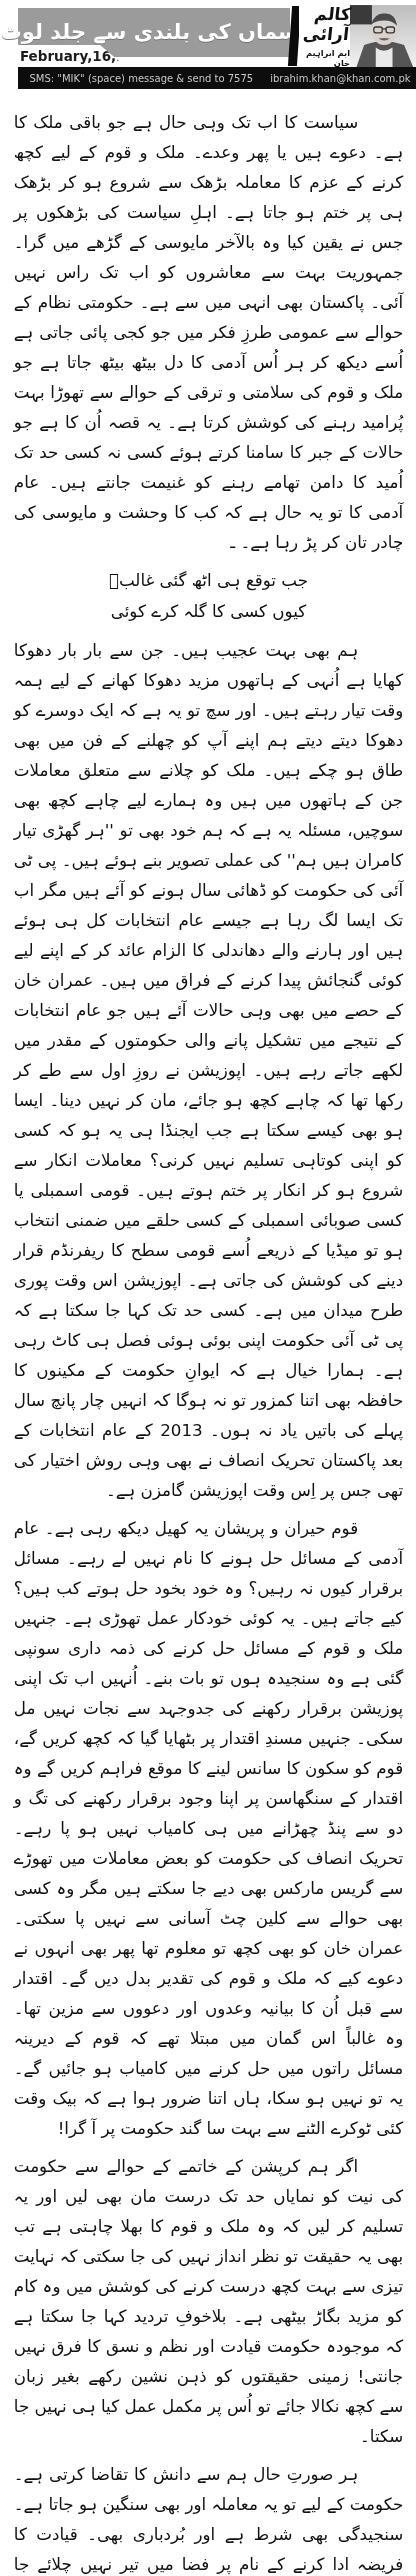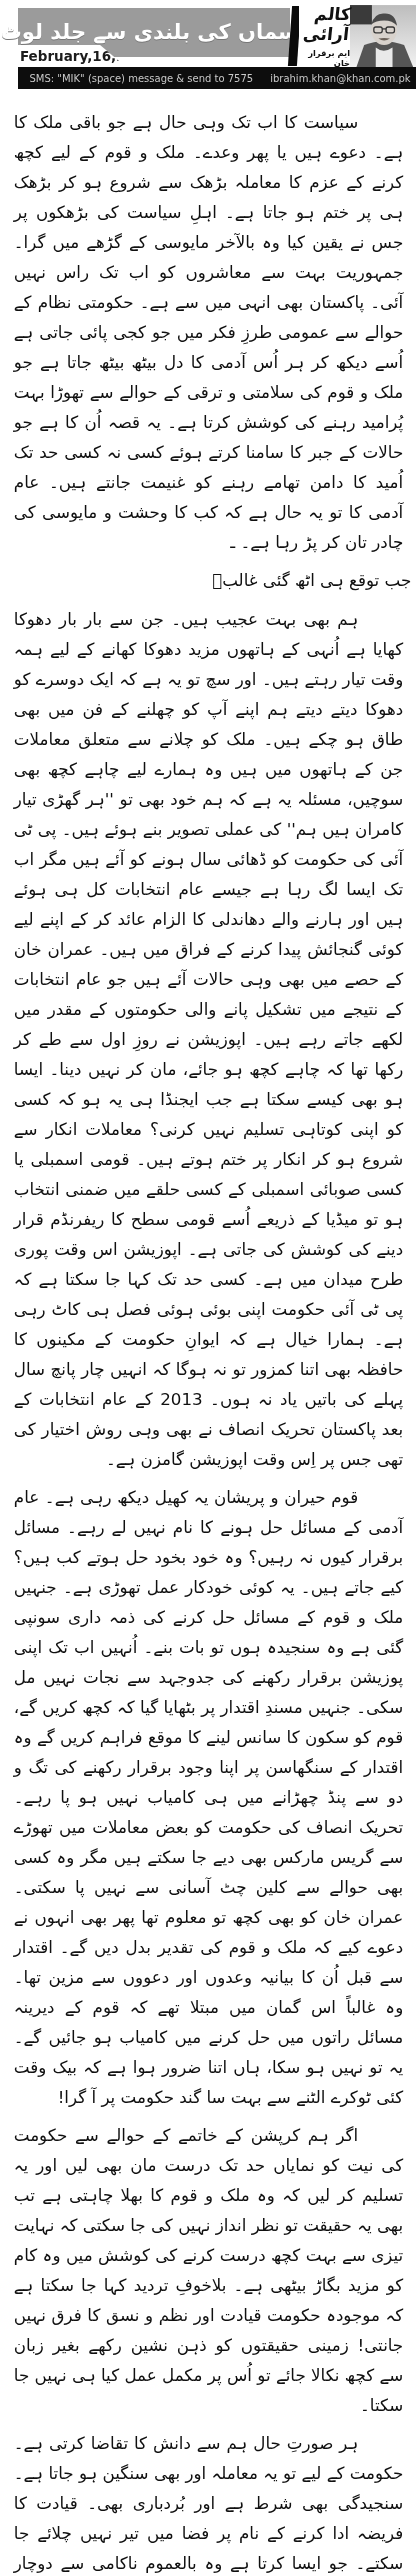--- a/index.html
+++ b/index.html
@@ -42,41 +42,41 @@
     position:absolute;left:18px;right:0;top:67px;height:22.4px;background:#0d0d0d;
     color:#c9c9c9;display:flex;align-items:center;justify-content:space-between;
     padding:0 6.4px 0 11.5px;box-sizing:border-box;font-size:10px;
   }
   
   .article{
     direction:rtl;text-align:justify;color:#101010;
     padding:7.7px 5.8px 0 5.8px;font-size:16.7px;line-height:30px;
   }
   .article p{margin:8px;text-indent:45px;}
-  .verse{text-align:right;margin:1.3px 0;}
+  .verse{text-align:center;margin:1.3px 0;}
   .verse .vline{line-height:31px;}
 </style>
 </head>
 <body>
 
 <div class="page">
 
   <div class="header">
     <div class="banner">
       <div class="banner-title">تم آسماں کی بلندی سے جلد لوٹ آنا</div>
     </div>
     <div class="banner-edge"></div>
     <div class="date-box">
       <span class="date-text">February,16,2021</span>
     </div>
     <div class="author-card">
       <div class="author-meta">
         <div class="column-label">کالم آرائی</div>
         <div class="author-rule"></div>
-        <div class="author-name">ایم برقرار خان</div>
+        <div class="author-name">ایم ابراہیم خان</div>
       </div>
       <svg class="photo" viewBox="0 0 104 96" xmlns="http://www.w3.org/2000/svg" aria-hidden="true">
         <defs>
           <linearGradient id="bg" x1="0" y1="0" x2="0" y2="1">
             <stop offset="0" stop-color="#bdbdbd"></stop>
               <stop offset="1" stop-color="#f2f2f2"></stop>
           </linearGradient>
         </defs>
         <rect width="104" height="96" fill="url(#bg)"></rect>
         <rect x="0" y="0" width="34" height="30" fill="#3a3a3a"></rect>
@@ -93,20 +93,21 @@
     <div class="smsbar">
       <span>SMS: "MIK" (space) message &amp; send to 7575</span>
       <span>ibrahim.khan@khan.com.pk</span>
     </div>
   </div>
 
   <div class="article">
     <p>سیاست کا اب تک وہی حال ہے جو باقی ملک کا ہے۔ دعوے ہیں یا پھر وعدے۔ ملک و قوم کے لیے کچھ کرنے کے عزم کا معاملہ بڑھک سے شروع ہو کر بڑھک ہی پر ختم ہو جاتا ہے۔ اہلِ سیاست کی بڑھکوں پر جس نے یقین کیا وہ بالآخر مایوسی کے گڑھے میں گرا۔ جمہوریت بہت سے معاشروں کو اب تک راس نہیں آئی۔ پاکستان بھی انہی میں سے ہے۔ حکومتی نظام کے حوالے سے عمومی طرزِ فکر میں جو کجی پائی جاتی ہے اُسے دیکھ کر ہر اُس آدمی کا دل بیٹھ بیٹھ جاتا ہے جو ملک و قوم کی سلامتی و ترقی کے حوالے سے تھوڑا بہت پُرامید رہنے کی کوشش کرتا ہے۔ یہ قصہ اُن کا ہے جو حالات کے جبر کا سامنا کرتے ہوئے کسی نہ کسی حد تک اُمید کا دامن تھامے رہنے کو غنیمت جانتے ہیں۔ عام آدمی کا تو یہ حال ہے کہ کب کا وحشت و مایوسی کی چادر تان کر پڑ رہا ہے۔ ـ</p>
     <div class="verse">
       <div class="vline">جب توقع ہی اٹھ گئی غالبؔ</div>
+      <div class="vline">کیوں کسی کا گلہ کرے کوئی</div>
     </div>
     <p>ہم بھی بہت عجیب ہیں۔ جن سے بار بار دھوکا کھایا ہے اُنہی کے ہاتھوں مزید دھوکا کھانے کے لیے ہمہ وقت تیار رہتے ہیں۔ اور سچ تو یہ ہے کہ ایک دوسرے کو دھوکا دیتے دیتے ہم اپنے آپ کو چھلنے کے فن میں بھی طاق ہو چکے ہیں۔ ملک کو چلانے سے متعلق معاملات جن کے ہاتھوں میں ہیں وہ ہمارے لیے چاہے کچھ بھی سوچیں، مسئلہ یہ ہے کہ ہم خود بھی تو ''ہر گھڑی تیار کامران ہیں ہم'' کی عملی تصویر بنے ہوئے ہیں۔ پی ٹی آئی کی حکومت کو ڈھائی سال ہونے کو آئے ہیں مگر اب تک ایسا لگ رہا ہے جیسے عام انتخابات کل ہی ہوئے ہیں اور ہارنے والے دھاندلی کا الزام عائد کر کے اپنے لیے کوئی گنجائش پیدا کرنے کے فراق میں ہیں۔ عمران خان کے حصے میں بھی وہی حالات آئے ہیں جو عام انتخابات کے نتیجے میں تشکیل پانے والی حکومتوں کے مقدر میں لکھے جاتے رہے ہیں۔ اپوزیشن نے روزِ اول سے طے کر رکھا تھا کہ چاہے کچھ ہو جائے، مان کر نہیں دینا۔ ایسا ہو بھی کیسے سکتا ہے جب ایجنڈا ہی یہ ہو کہ کسی کو اپنی کوتاہی تسلیم نہیں کرنی؟ معاملات انکار سے شروع ہو کر انکار پر ختم ہوتے ہیں۔ قومی اسمبلی یا کسی صوبائی اسمبلی کے کسی حلقے میں ضمنی انتخاب ہو تو میڈیا کے ذریعے اُسے قومی سطح کا ریفرنڈم قرار دینے کی کوشش کی جاتی ہے۔ اپوزیشن اس وقت پوری طرح میدان میں ہے۔ کسی حد تک کہا جا سکتا ہے کہ پی ٹی آئی حکومت اپنی بوئی ہوئی فصل ہی کاٹ رہی ہے۔ ہمارا خیال ہے کہ ایوانِ حکومت کے مکینوں کا حافظہ بھی اتنا کمزور تو نہ ہوگا کہ انہیں چار پانچ سال پہلے کی باتیں یاد نہ ہوں۔ 2013 کے عام انتخابات کے بعد پاکستان تحریک انصاف نے بھی وہی روش اختیار کی تھی جس پر اِس وقت اپوزیشن گامزن ہے۔</p>
     <p>قوم حیران و پریشان یہ کھیل دیکھ رہی ہے۔ عام آدمی کے مسائل حل ہونے کا نام نہیں لے رہے۔ مسائل برقرار کیوں نہ رہیں؟ وہ خود بخود حل ہوتے کب ہیں؟ کیے جاتے ہیں۔ یہ کوئی خودکار عمل تھوڑی ہے۔ جنہیں ملک و قوم کے مسائل حل کرنے کی ذمہ داری سونپی گئی ہے وہ سنجیدہ ہوں تو بات بنے۔ اُنہیں اب تک اپنی پوزیشن برقرار رکھنے کی جدوجہد سے نجات نہیں مل سکی۔ جنہیں مسندِ اقتدار پر بٹھایا گیا کہ کچھ کریں گے، قوم کو سکون کا سانس لینے کا موقع فراہم کریں گے وہ اقتدار کے سنگھاسن پر اپنا وجود برقرار رکھنے کی تگ و دو سے پنڈ چھڑانے میں ہی کامیاب نہیں ہو پا رہے۔ تحریک انصاف کی حکومت کو بعض معاملات میں تھوڑے سے گریس مارکس بھی دیے جا سکتے ہیں مگر وہ کسی بھی حوالے سے کلین چٹ آسانی سے نہیں پا سکتی۔ عمران خان کو بھی کچھ تو معلوم تھا پھر بھی انہوں نے دعوے کیے کہ ملک و قوم کی تقدیر بدل دیں گے۔ اقتدار سے قبل اُن کا بیانیہ وعدوں اور دعووں سے مزین تھا۔ وہ غالباً اس گمان میں مبتلا تھے کہ قوم کے دیرینہ مسائل راتوں میں حل کرنے میں کامیاب ہو جائیں گے۔ یہ تو نہیں ہو سکا، ہاں اتنا ضرور ہوا ہے کہ بیک وقت کئی ٹوکرے الٹنے سے بہت سا گند حکومت پر آ گرا!</p>
     <p>اگر ہم کرپشن کے خاتمے کے حوالے سے حکومت کی نیت کو نمایاں حد تک درست مان بھی لیں اور یہ تسلیم کر لیں کہ وہ ملک و قوم کا بھلا چاہتی ہے تب بھی یہ حقیقت تو نظر انداز نہیں کی جا سکتی کہ نہایت تیزی سے بہت کچھ درست کرنے کی کوشش میں وہ کام کو مزید بگاڑ بیٹھی ہے۔ بلاخوفِ تردید کہا جا سکتا ہے کہ موجودہ حکومت قیادت اور نظم و نسق کا فرق نہیں جانتی! زمینی حقیقتوں کو ذہن نشین رکھے بغیر زبان سے کچھ نکالا جائے تو اُس پر مکمل عمل کیا ہی نہیں جا سکتا۔</p>
     <p>ہر صورتِ حال ہم سے دانش کا تقاضا کرتی ہے۔ حکومت کے لیے تو یہ معاملہ اور بھی سنگین ہو جاتا ہے۔ سنجیدگی بھی شرط ہے اور بُردباری بھی۔ قیادت کا فریضہ ادا کرنے کے نام پر فضا میں تیر نہیں چلائے جا سکتے۔ جو ایسا کرتا ہے وہ بالعموم ناکامی سے دوچار ہوتا ہے۔ موجودہ معاملے میں بھی ایسا ہی ہو رہا ہے۔ پی ٹی آئی حکومت کو اقتدار کے ایوان میں اپنی باقی میعاد کے دوران جو کچھ کرنا ہے اُس کے لیے زمینی حقیقتوں کو ذہن نشین رکھنا لازم ہے۔ جو کچھ سامنے ہے اُسے نظر انداز کر کے اپنی مرضی یا خواہش کے مطابق فیصلے کرنے سے کوئی ایک مسئلہ بھی ڈھنگ سے حل نہیں کیا جا سکے گا۔ اہلِ وطن منتظر ہیں۔ حزبِ اقتدار کے لوگ ہوں یا حزبِ اختلاف کے، دونوں ہی فضا میں تیر چلا رہے ہیں اور زمین سے بہت بلند ہو کر وہ باتیں کر رہے ہیں جن کا اہلِ زمین سے کوئی تعلق نہیں۔ فریقین وہ تمام مسائل حل کرنے میں مصروف ہیں جن کے حل کا عوام سے کوئی بنیادی تعلق نہیں۔ عوام کہاں بہت کچھ مانگ رہے ہیں؟ اُنہیں تو پینے کا صاف پانی درکار ہے، کھانے پینے کی اشیا صاف ستھری اور سستی ہونی چاہئیں، صحت کی بنیادی سہولتیں مل جائیں، تعلیم عامہ کے حوالے سے ابتدائی سطح کے انتظامات درست ہوں، بس! اگر بنیادی مسائل حل ہو جائیں تو لوگ باقی کام خود کر لیں گے۔ معاش کے ذرائع لوگ خود تلاش کر لیں گے، ریاستی مشینری صرف اتنا کرے کہ معاشی سرگرمیاں بطریقِ احسن جاری رکھنا ممکن ہو۔</p>
 
   </div>
 
 </div>
 

